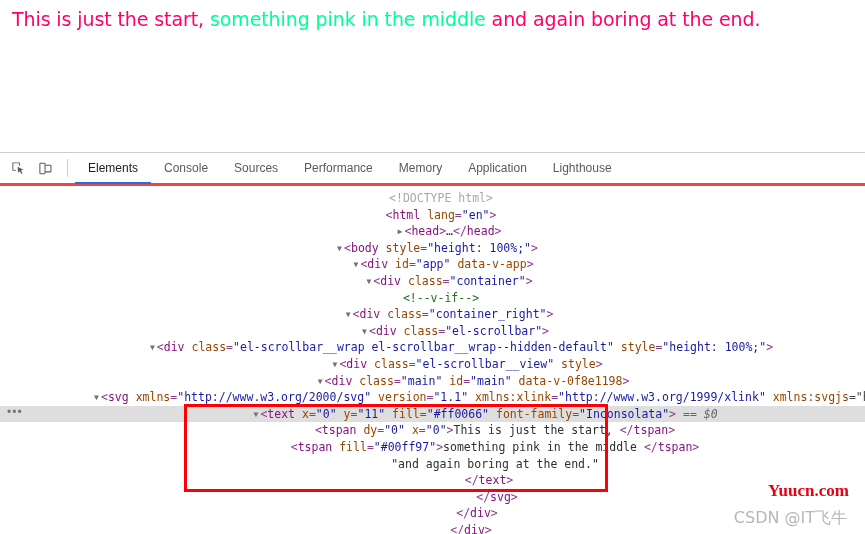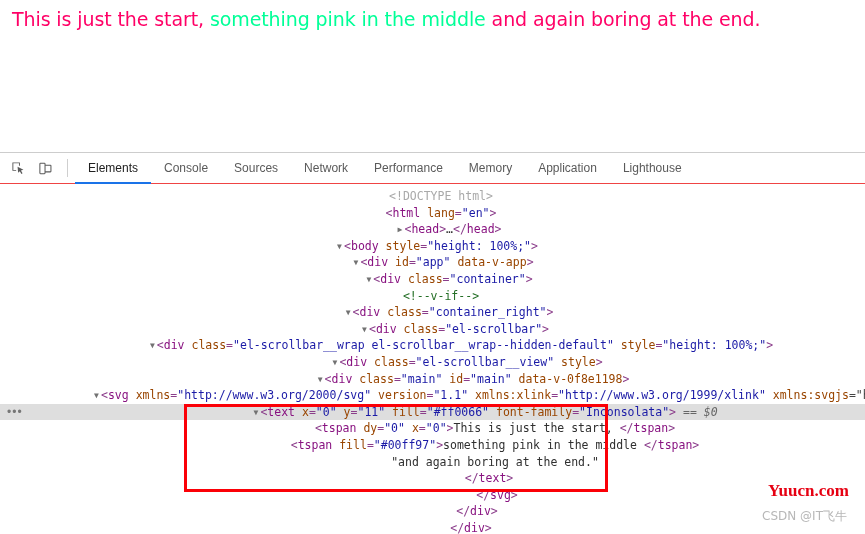--- a/index.html
+++ b/index.html
@@ -46,21 +46,21 @@
     height: 382px;
     background: #ffffff;
     border-top: 1px solid #cdcdcd;
     box-sizing: border-box;
   }
 
   
   #dt-toolbar {
     position: relative;
     height: 30px;
-    border-bottom: 1px solid #ef4444;
+    border-bottom: 3px solid #ef4444;
     display: flex;
     align-items: stretch;
     background: #ffffff;
   }
   .tb-icon-btn {
     width: 27px;
     display: flex;
     align-items: center;
     justify-content: center;
     cursor: pointer;
@@ -172,21 +172,21 @@
     font-size: 17px;
     font-weight: bold;
     color: #e60012;
     z-index: 8;
   }
   #wm-csdn {
     position: absolute;
     right: 18px;
     top: 508px;
     font-family: "DejaVu Sans", sans-serif;
-    font-size: 12px;
+    font-size: 16px;
     color: #b7b7b7;
     z-index: 8;
   }
 </style>
 </head>
 <body>
 
 <div id="page-preview">
   <div id="svg-text-line">
     <span class="seg-start">This is just the start, </span><span class="seg-mid">something pink in the middle </span><span class="seg-end">and again boring at the end.</span>
@@ -215,23 +215,20 @@
 
     <div class="dt-tabs">
       <div class="dt-tab active">
         <span>Elements</span>
       </div>
       <div class="dt-tab">
         <span>Console</span>
       </div>
       <div class="dt-tab">
         <span>Sources</span>
-      </div>
-      <div class="dt-tab">
-        <span>Network</span>
       </div>
       <div class="dt-tab">
         <span>Performance</span>
       </div>
       <div class="dt-tab">
         <span>Memory</span>
       </div>
       <div class="dt-tab">
         <span>Application</span>
       </div>

